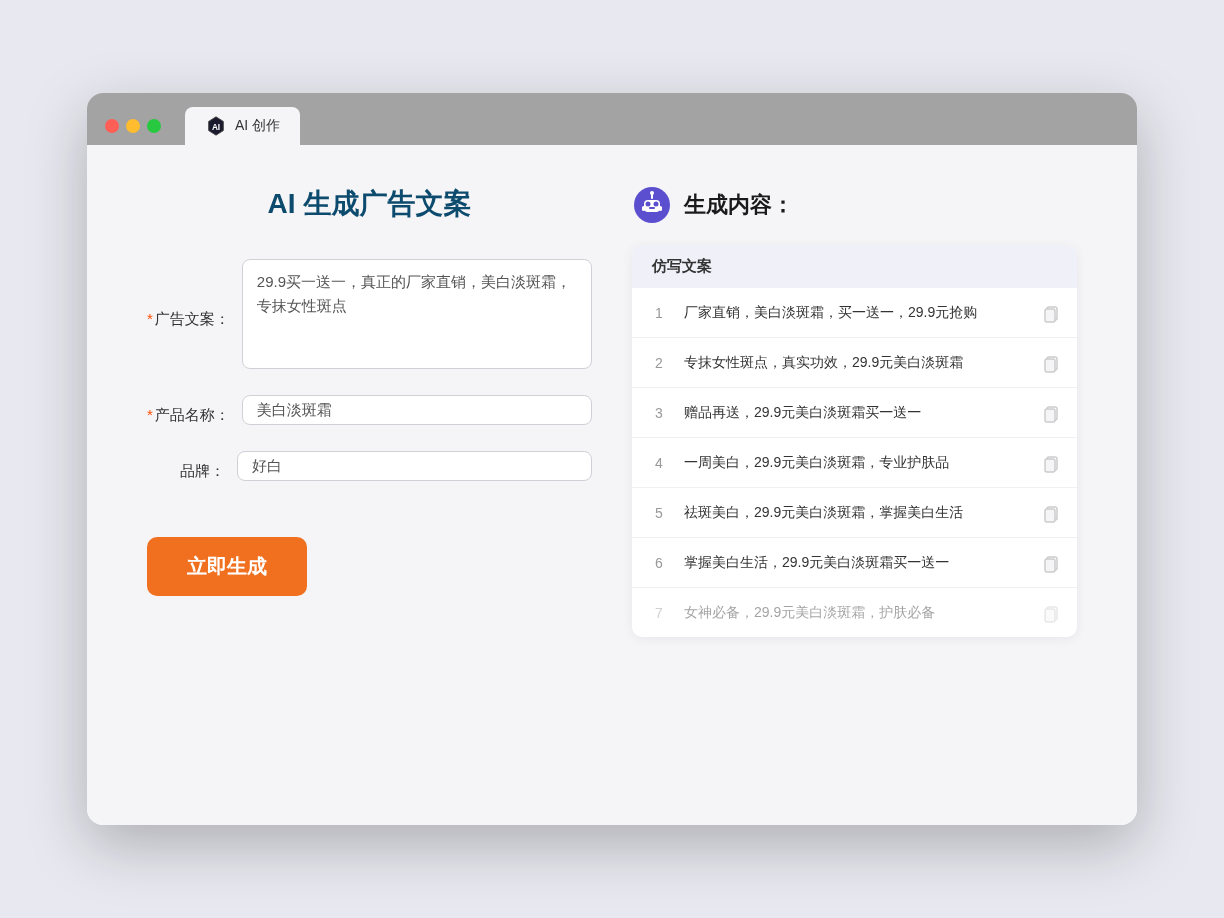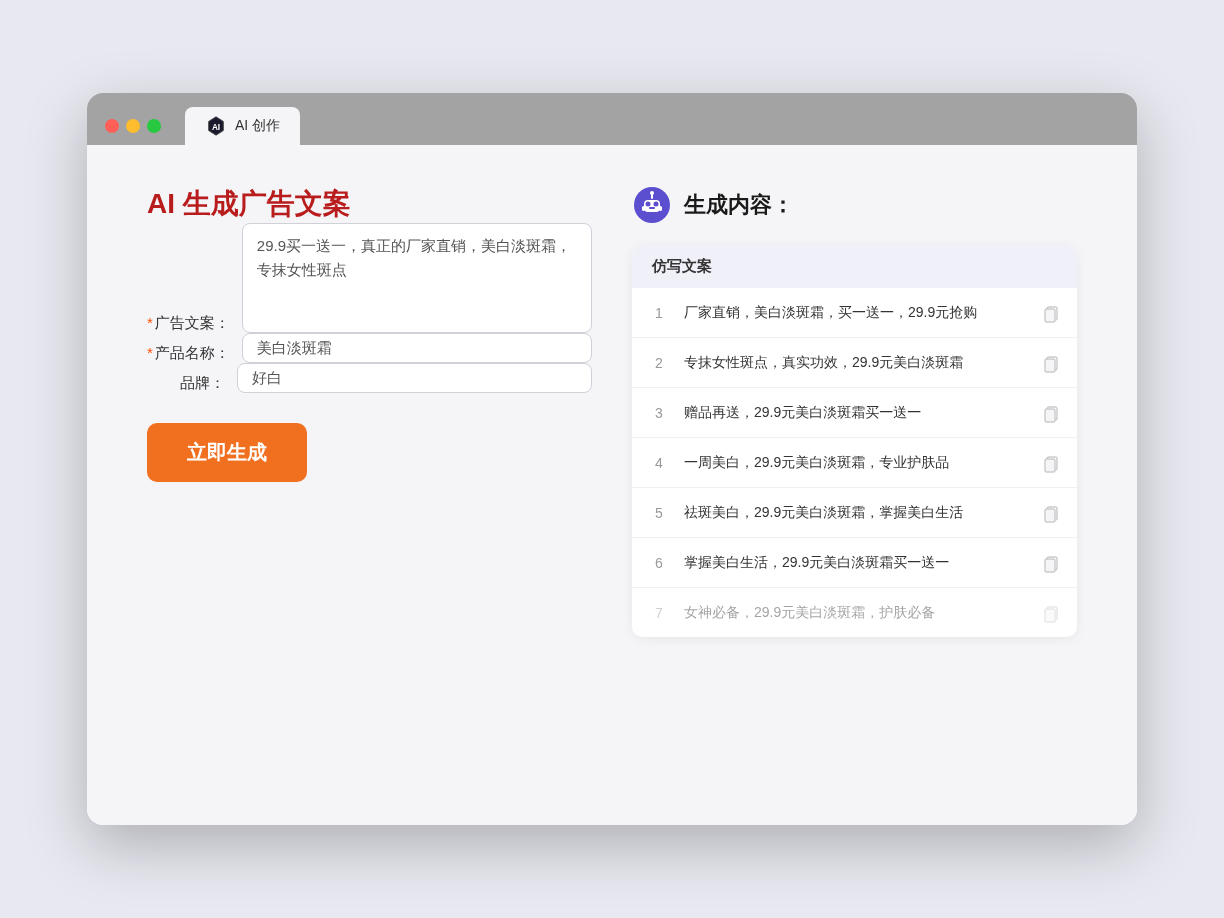--- a/index.html
+++ b/index.html
@@ -69,26 +69,29 @@
       gap: 40px;
       min-height: 680px;
     }
 
     
     .left-panel {}
 
     .page-title {
       font-size: 28px;
       font-weight: 700;
-      color: #b91c1c;
+      color: #0c4a6e;
+      margin-bottom: 36px;
+      text-align: center;
     }
 
     .form-group {
       display: flex;
-      align-items: flex-end;
+      align-items: center;
+      margin-bottom: 26px;
     }
 
     .form-label {
       font-size: 15px;
       color: #333;
       min-width: 90px;
       padding-top: 10px;
       text-align: right;
       padding-right: 12px;
     }

